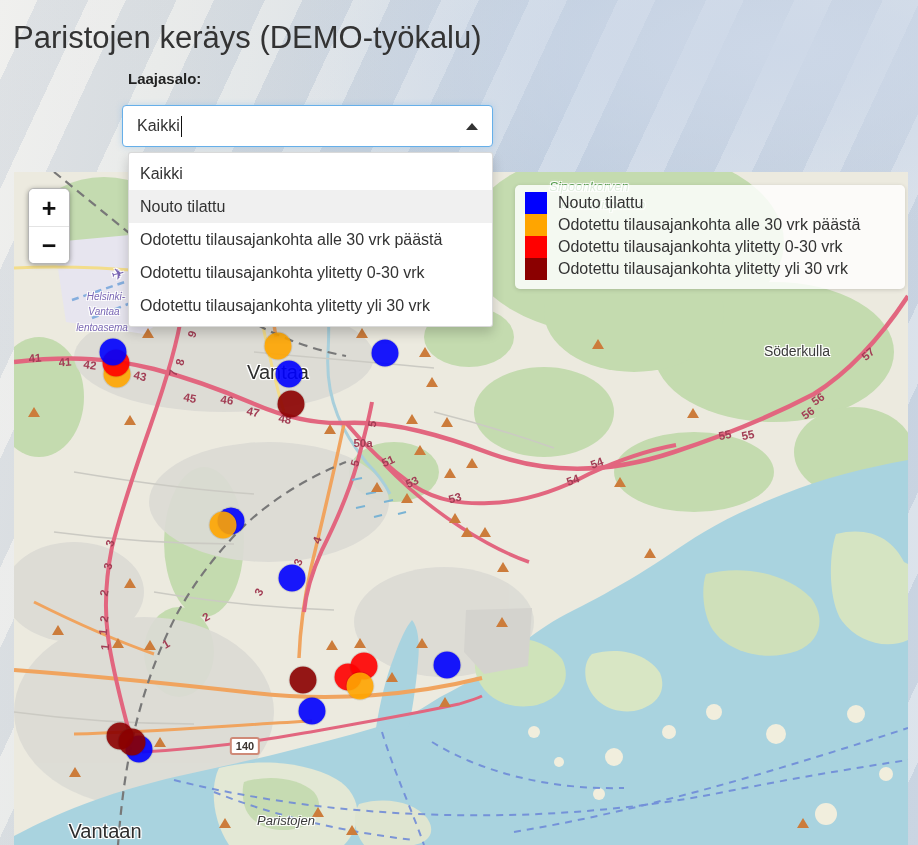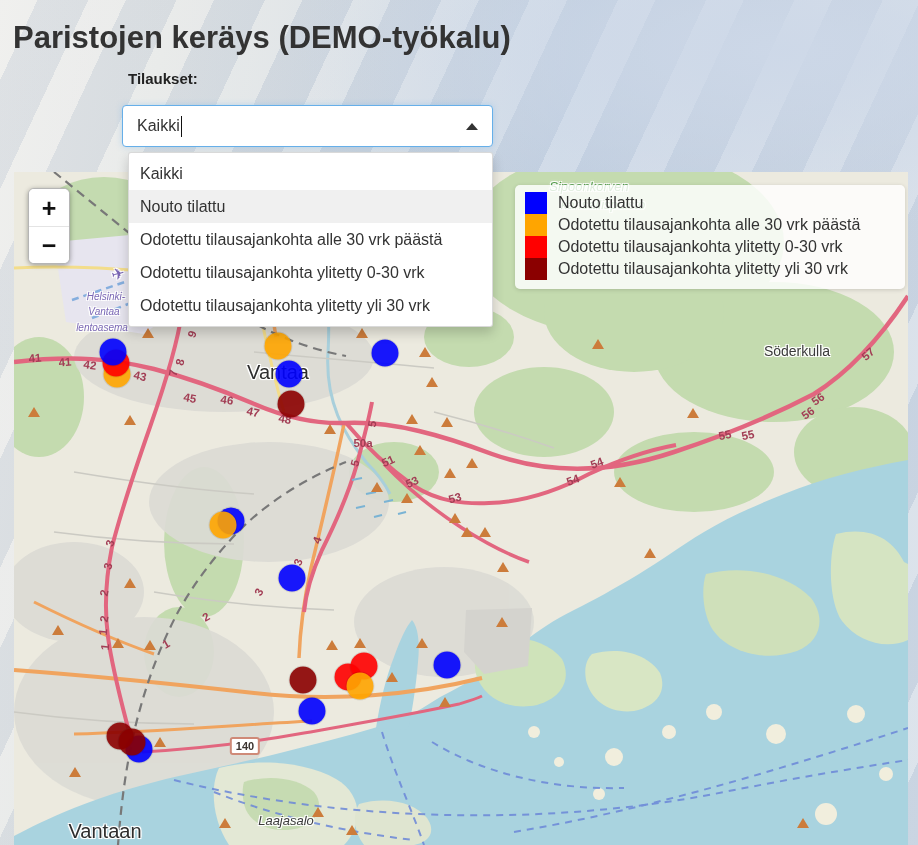--- a/index.html
+++ b/index.html
@@ -4,21 +4,21 @@
 <style>
   html,body{margin:0;padding:0;}
   body{
     width:918px;height:845px;overflow:hidden;position:relative;
     font-family:"Liberation Sans","DejaVu Sans",sans-serif;
     background:
       radial-gradient(ellipse 700px 260px at 85% 6%, rgba(205,216,232,0.95), rgba(205,216,232,0) 70%),
       repeating-linear-gradient(115deg, rgba(255,255,255,0.20) 0 34px, rgba(150,170,200,0.16) 34px 80px),
       linear-gradient(100deg,#ececea 0%,#e4e6e5 16%,#d8dee3 32%,#c7d4e3 55%,#cdd7e3 76%,#d4dde7 100%);
   }
-  h1.title{position:absolute;left:13px;top:20px;margin:0;font-size:31px;font-weight:700;color:#333;letter-spacing:0;}
+  h1.title{position:absolute;left:13px;top:20px;margin:0;font-size:31px;font-weight:400;color:#333;letter-spacing:0;}
   .form-label{position:absolute;left:128px;top:70px;font-size:15px;font-weight:700;color:#222;}
   .combo{
     position:absolute;left:122px;top:105px;width:371px;height:42px;box-sizing:border-box;
     background:#fff;border:1px solid #66afe9;border-radius:4px;z-index:30;
     display:flex;align-items:center;padding:0 14px;cursor:text;
     box-shadow:0 0 6px rgba(102,175,233,.35);
   }
   .combo-value{font-size:16px;color:#333;}
   .caret-bar{display:inline-block;width:1.5px;height:21px;background:#111;margin-left:1px;}
   .caret-up{margin-left:auto;width:0;height:0;border-left:6px solid transparent;border-right:6px solid transparent;border-bottom:7px solid #333;}
@@ -67,21 +67,21 @@
     display:block;width:100%;height:37px;border:none;background:#fff;font-size:25px;font-weight:700;color:#111;
     cursor:pointer;padding:0;line-height:36px;font-family:"Liberation Sans","DejaVu Sans",sans-serif;
   }
   .zoomctl button + button{border-top:1px solid #e4e4e4;}
 </style>
 </head>
 <body>
 
 <div>
   <h1 class="title">Paristojen keräys (DEMO-työkalu)</h1>
-  <div class="form-label">Tilaukset:</div>
+  <div class="form-label">Laajasalo:</div>
 
   <div class="combo">
     <span class="combo-value">Kaikki</span>
     <span class="caret-bar"></span>
     <span class="caret-up"></span>
   </div>
 
   <div class="dropdown">
       <div class="dd-item">Kaikki</div>
       <div class="dd-item hl">Nouto tilattu</div>
@@ -266,21 +266,21 @@
         <div class="road-ref" style="left: 192px; top: 445px; transform: translate(-50%, -50%) rotate(-30deg);">2</div>
         <div class="road-ref" style="left: 152px; top: 472px; transform: translate(-50%, -50%) rotate(-30deg);">1</div>
         <div class="road-ref" style="left: 303px; top: 368px; transform: translate(-50%, -50%) rotate(-70deg);">4</div>
         <div class="road-ref" style="left: 284px; top: 390px; transform: translate(-50%, -50%) rotate(-70deg);">3</div>
         <div class="road-ref" style="left: 245px; top: 420px; transform: translate(-50%, -50%) rotate(-60deg);">3</div>
       </div>
     <div class="layer">
         <div class="plbl halo lbl-city" style="left: 264px; top: 200px; transform: translate(-50%, -50%) rotate(0deg);">Vantaa</div>
         <div class="plbl halo lbl-city" style="left: 91px; top: 659px; transform: translate(-50%, -50%) rotate(0deg);">Vantaan</div>
         <div class="plbl halo lbl-town" style="left: 783px; top: 179px; transform: translate(-50%, -50%) rotate(0deg);">Söderkulla</div>
-        <div class="plbl halo lbl-suburb" style="left: 272px; top: 648px; transform: translate(-50%, -50%) rotate(0deg);">Laajasalo</div>
+        <div class="plbl halo lbl-suburb" style="left: 272px; top: 648px; transform: translate(-50%, -50%) rotate(0deg);">Paristojen</div>
         <div class="plbl halo lbl-park" style="left: 575px; top: 14px; transform: translate(-50%, -50%) rotate(0deg); font-style: italic;">Sipoonkorven</div>
         <div class="plbl halo lbl-park" style="left: 589px; top: 32px; transform: translate(-50%, -50%) rotate(0deg);">kansallispuisto</div>
         <div class="plbl halo lbl-airport" style="left: 92px; top: 124px; transform: translate(-50%, -50%) rotate(0deg);">Helsinki-</div>
         <div class="plbl halo lbl-airport" style="left: 90px; top: 139px; transform: translate(-50%, -50%) rotate(0deg);">Vantaa</div>
         <div class="plbl halo lbl-airport" style="left: 88px; top: 155px; transform: translate(-50%, -50%) rotate(0deg);">lentoasema</div>
         <div class="plbl halo lbl-plane" style="left: 104px; top: 102px; transform: translate(-50%, -50%) rotate(-15deg);">✈</div>
       </div>
     <div class="shield" style="left: 231px; top: 574px;">
       <span>140</span>
     </div>

